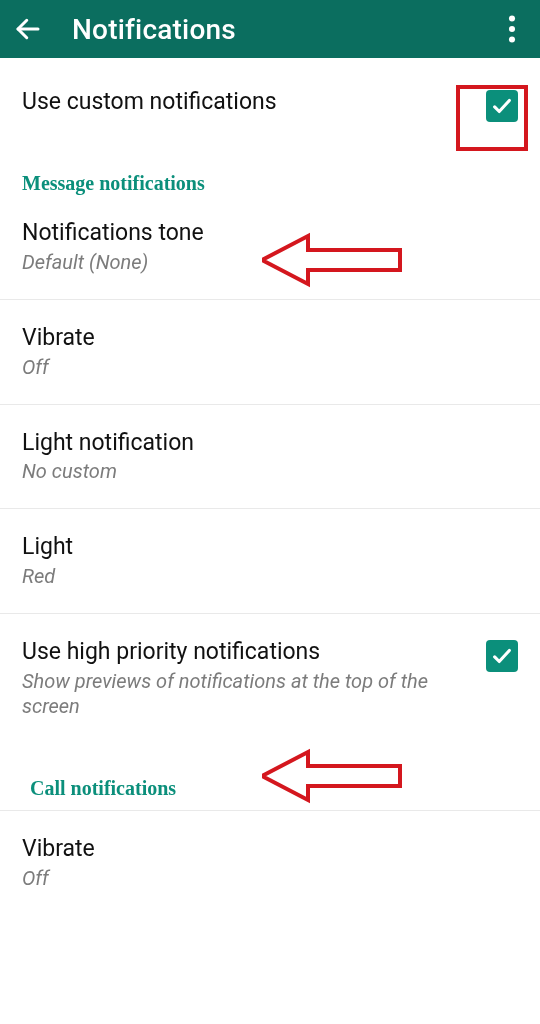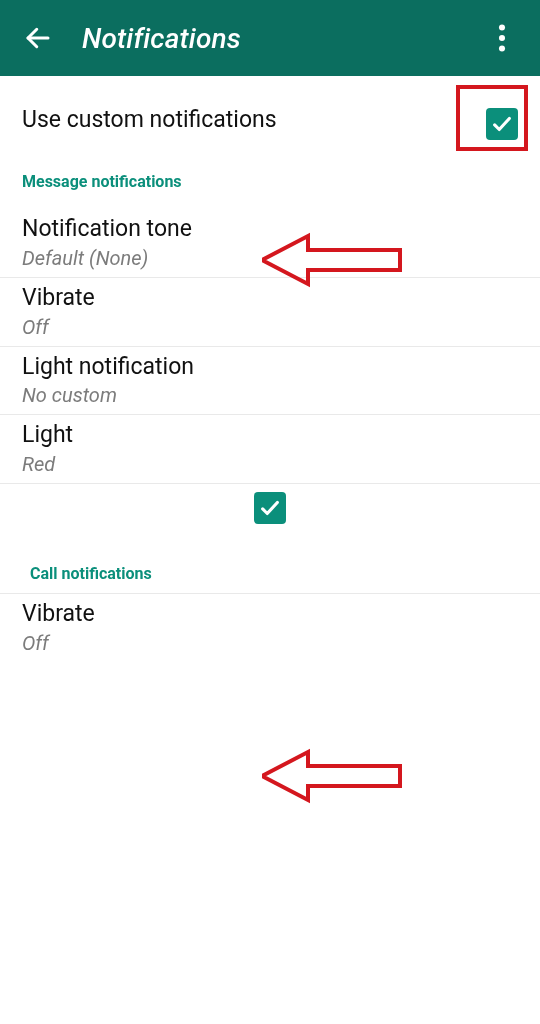--- a/index.html
+++ b/index.html
@@ -9,25 +9,24 @@
       font-family: Roboto, "Helvetica Neue", Arial, sans-serif;
       background: #ffffff;
       color: #111;
       position: relative;
     }
 
     
     .appbar {
       background: #0b6e5f;     
       color: #ffffff;
-      height: 76px;
+      height: 58px;
       display: flex;
       align-items: center;
-      padding: 0 14px;
-      font-style: italic;
+      padding: 0 4px;
     }
     .appbar .back-btn,
     .appbar .overflow-btn {
       width: 48px;
       height: 48px;
       display: flex;
       align-items: center;
       justify-content: center;
       cursor: pointer;
       border: none;
@@ -40,46 +39,47 @@
       font-weight: 500;
       padding-left: 20px;
       letter-spacing: 0.2px;
     }
     .appbar svg { display: block; }
 
     
     .content { padding: 0; }
 
     .setting-row {
-      padding: 6px 22px;
+      padding: 24px 22px;
       display: flex;
       align-items: flex-start;
-      justify-content: center;
+      justify-content: space-between;
       gap: 16px;
     }
     .setting-row .text-col { flex: 1; min-width: 0; }
     .setting-row.first { padding-top: 30px; }
     .setting-row .primary {
       font-size: 23px;
       color: #111;
       line-height: 1.25;
     }
     .setting-row .secondary {
       font-size: 20px;
       color: #7c7c7c;
       margin-top: 2px;
       line-height: 1.25;
       font-style: italic;
     }
 
     .section-header {
       color: #0b8f7b;
-      font-size: 16px;
+      font-size: 20px;
       font-weight: 700;
       padding: 26px 8px 10px 22px;
+      font-family: Liberation Serif, serif;
     }
 
     .divider {
       height: 1px;
       background: #e9e9e9;
       margin: 0;
     }
 
     
     .chk {
@@ -144,21 +144,21 @@
           <polyline points="4 13 9 18 20 6"></polyline>
         </svg>
       </span>
     </span>
   </div>
 
   <div class="section-header">Message notifications</div>
 
   <div class="setting-row" style="padding-top:14px;">
     <div class="text-col">
-      <div class="primary">Notification tone</div>
+      <div class="primary">Notifications tone</div>
       <div class="secondary">Default (None)</div>
     </div>
   </div>
   <div class="divider"></div>
 
   <div class="setting-row">
     <div class="text-col">
       <div class="primary">Vibrate</div>
       <div class="secondary">Off</div>
     </div>
@@ -175,20 +175,24 @@
 
   <div class="setting-row">
     <div class="text-col">
       <div class="primary">Light</div>
       <div class="secondary">Red</div>
     </div>
   </div>
   <div class="divider"></div>
 
   <div class="setting-row">
+    <div class="text-col">
+      <div class="primary">Use high priority notifications</div>
+      <div class="secondary">Show previews of notifications at the top of the screen</div>
+    </div>
     <span class="chk">
       <span>
         <svg width="22" height="22" viewBox="0 0 24 24" fill="none" stroke="#fff" stroke-width="3.4" stroke-linecap="round" stroke-linejoin="round">
           <polyline points="4 13 9 18 20 6"></polyline>
         </svg>
       </span>
     </span>
   </div>
 
   <div class="section-header" style="padding-top:34px;margin-left:8px;">Call notifications</div>

